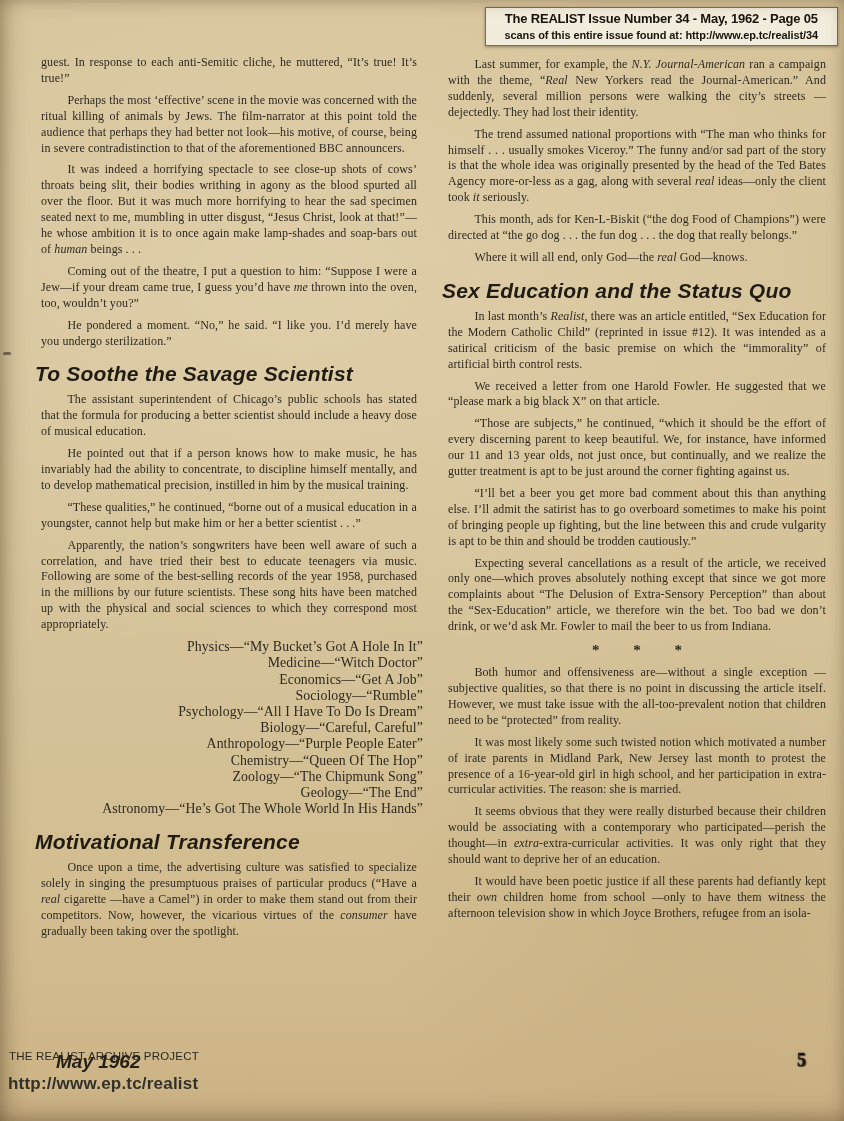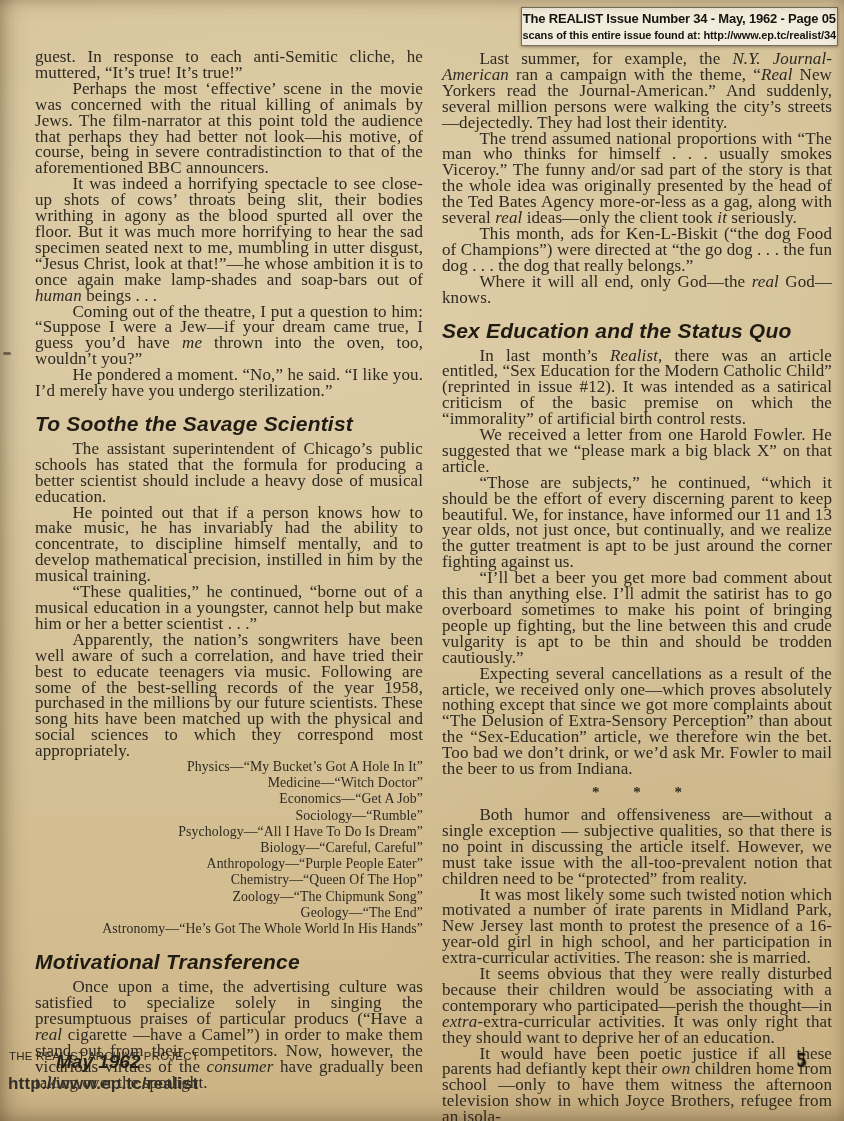--- a/index.html
+++ b/index.html
@@ -16,32 +16,32 @@
     box-shadow:
       inset 16px 0 24px -14px rgba(70,50,25,0.45),
       inset -10px 0 18px -12px rgba(70,50,25,0.28),
       inset 0 12px 20px -14px rgba(70,50,25,0.30),
       inset 0 -16px 26px -14px rgba(70,50,25,0.40);
   }
   .scan-header {
     position:absolute; top:7px; right:6px; z-index:4;
     background:#f2ecdc; border:1px solid #76715f;
     box-shadow:0 1px 3px rgba(50,40,20,0.45);
-    padding:3px 1px 4px; text-align:center;
+    padding:3px 19px 4px; text-align:center;
     font-family:"Liberation Sans", sans-serif; color:#17130d;
   }
   .scan-header .l1 { font-size:13px; font-weight:bold; letter-spacing:-0.2px; white-space:nowrap; }
   .scan-header .l2 { font-size:11px; font-weight:bold; letter-spacing:-0.1px; white-space:nowrap; margin-top:3px; }
 
   .column { position:absolute; color:#2e2a21; }
   .col-left  { left:35px;  top:49px; width:388px; }
   .col-right { left:442px; top:51px; width:390px; }
 
   .body-p {
-    margin:0; font-size:17px; line-height:15.9px;
+    margin:6px; font-size:12px; line-height:15.9px;
     text-align:justify; letter-spacing:0.1px;
   }
   .body-p.indent { text-indent:2.2em; }
   .song-line {
     margin:0; font-size:13.8px; line-height:16.2px;
     text-align:right; text-indent:2.3em; letter-spacing:0.1px;
   }
   .section-heading {
     margin:13px 0 5px 0;
     font-family:"Liberation Sans", sans-serif;

